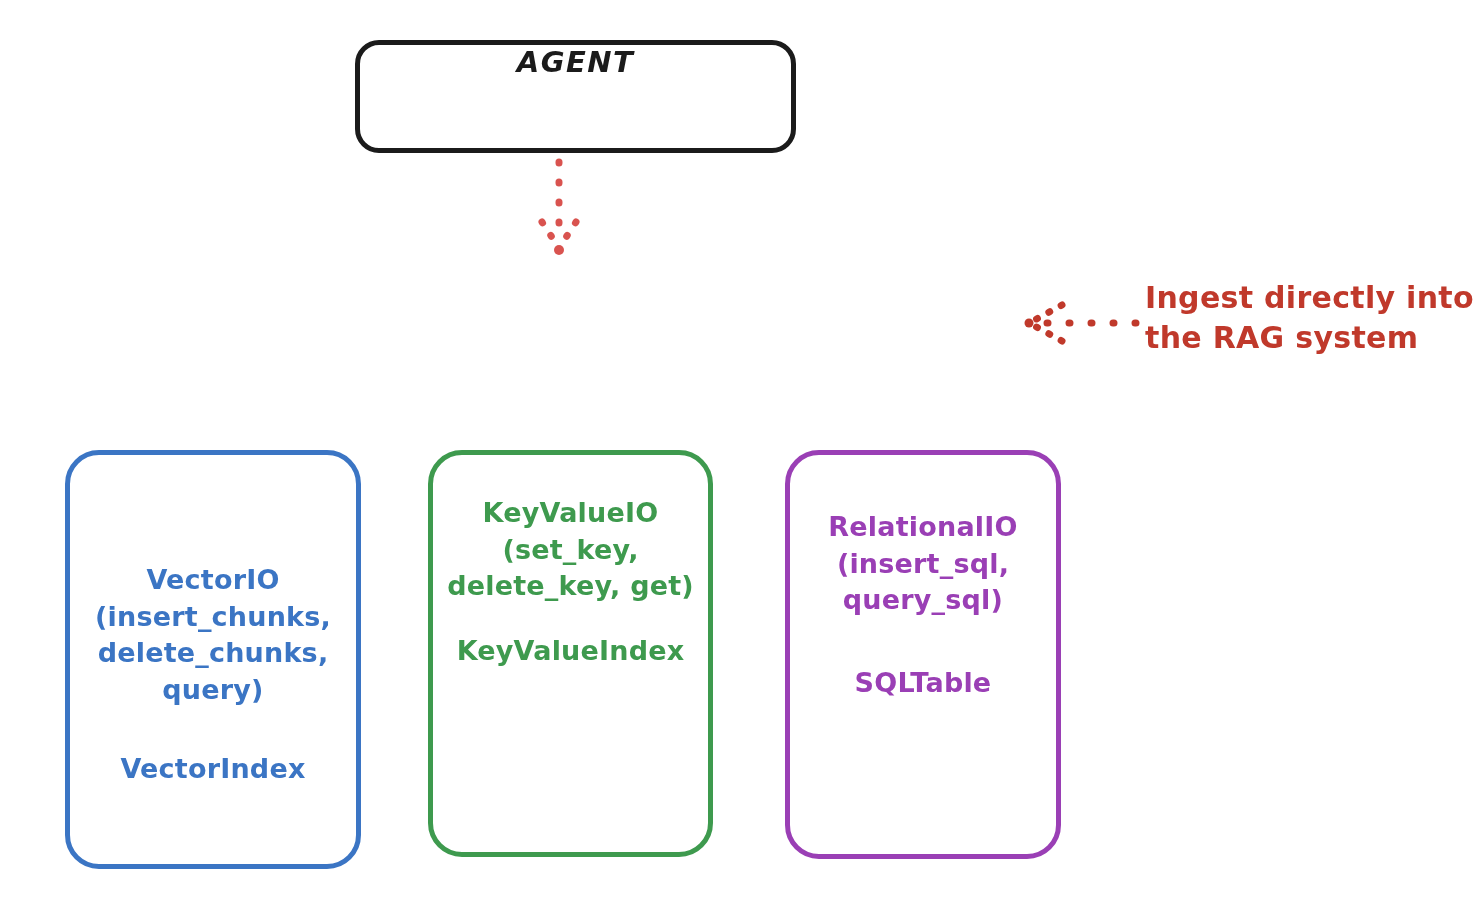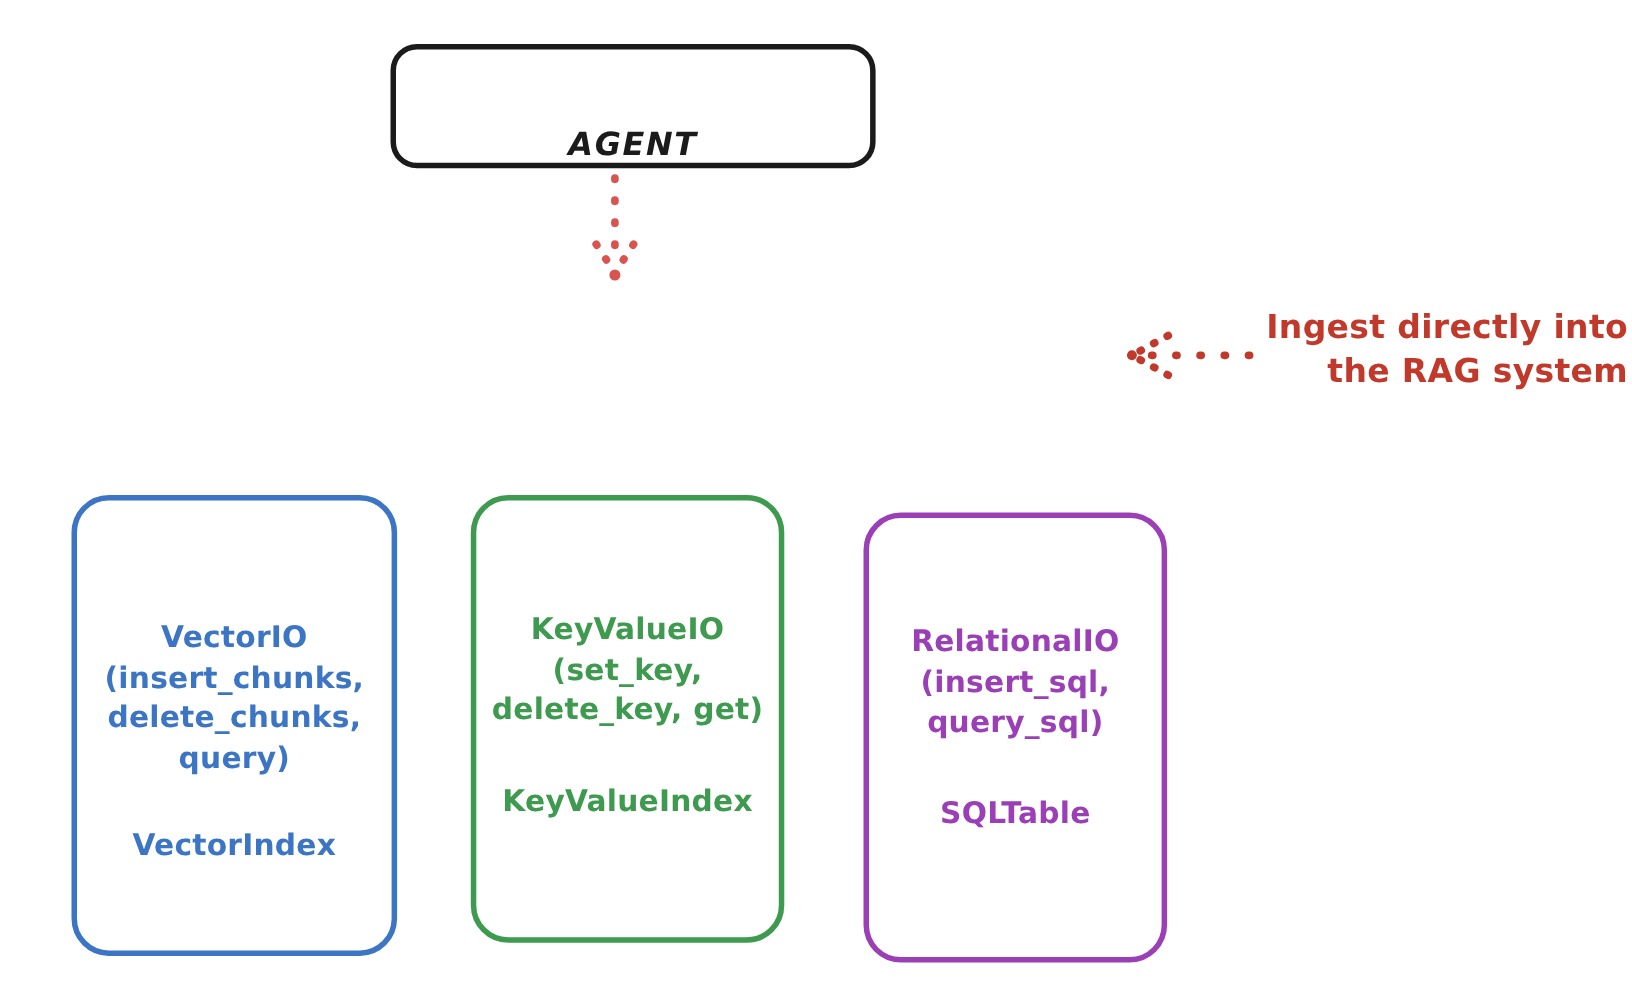--- a/index.html
+++ b/index.html
@@ -17,21 +17,21 @@
     background: #ffffff;
     overflow: hidden;
   }
   .node {
     position: absolute;
     box-sizing: border-box;
     background: #ffffff;
     display: flex;
     flex-direction: column;
     align-items: center;
-    justify-content: flex-end;
+    justify-content: flex-start;
   }
   .node-label {
     text-align: center;
     white-space: pre-line;
     line-height: 1.18;
   }
 
   
   .box-black {
     border: 5px solid #1b1b1b;
@@ -99,34 +99,33 @@
   #vectorio-node .node-label,
   #vectorio-node .node-sublabel { color: #3b75c4; }
   #vectorio-node .node-sublabel { margin-top: 44px; }
 
   #keyvalueio-node {
     left: 428px;
     top: 450px;
     width: 285px;
     height: 407px;
     border-color: #3e9a4e;
-    padding-top: 100px;
+    padding-top: 40px;
   }
   #keyvalueio-node .node-label,
   #keyvalueio-node .node-sublabel { color: #3e9a4e; }
-  #keyvalueio-node .node-sublabel { margin-top: 48px; }
+  #keyvalueio-node .node-sublabel { margin-top: 30px; }
 
   #relationalio-node {
     left: 785px;
     top: 450px;
     width: 276px;
     height: 409px;
     border-color: #9a3fb5;
-    padding-top: 95px;
-    margin-top: 16px;
+    padding-top: 54px;
   }
   #relationalio-node .node-label,
   #relationalio-node .node-sublabel { color: #9a3fb5; }
   #relationalio-node .node-sublabel { margin-top: 48px; }
 
   
   .arrow-svg {
     position: absolute;
     overflow: visible;
   }
@@ -147,21 +146,21 @@
   #ingest-annotation {
     position: absolute;
     left: 1145px;
     top: 278px;
     width: 335px;
     color: #c0392b;
     font-family: "DejaVu Sans", sans-serif;
     font-size: 30px;
     font-weight: 600;
     line-height: 1.32;
-    text-align: right;
+    text-align: left;
     white-space: pre-line;
     letter-spacing: 0.3px;
   }
 </style>
 </head>
 <body>
 
 <div id="canvas">
 
   <div class="node box-black" id="agent-node">

